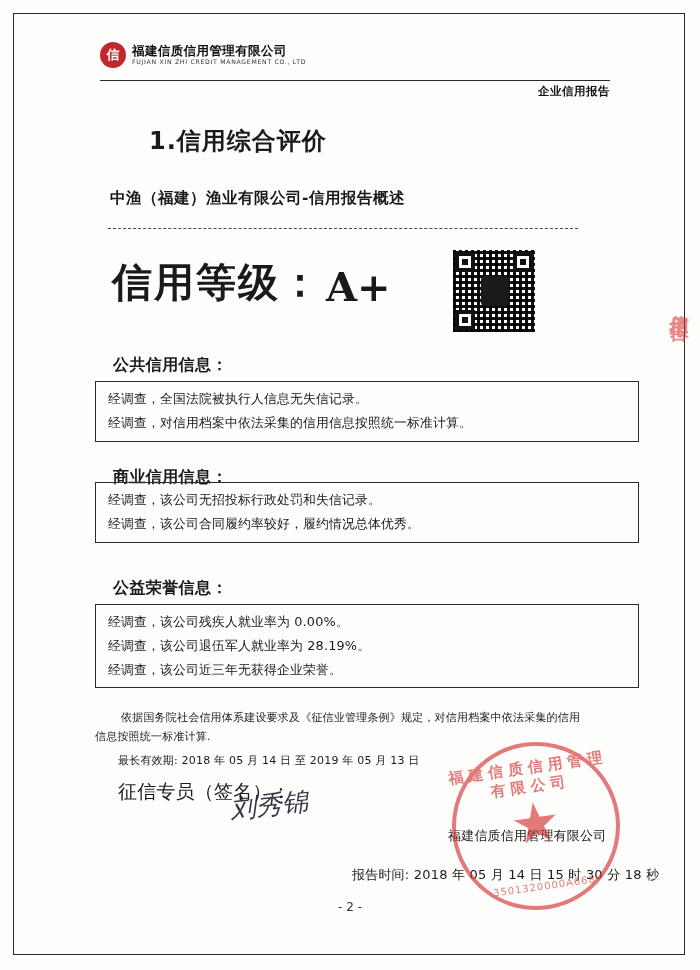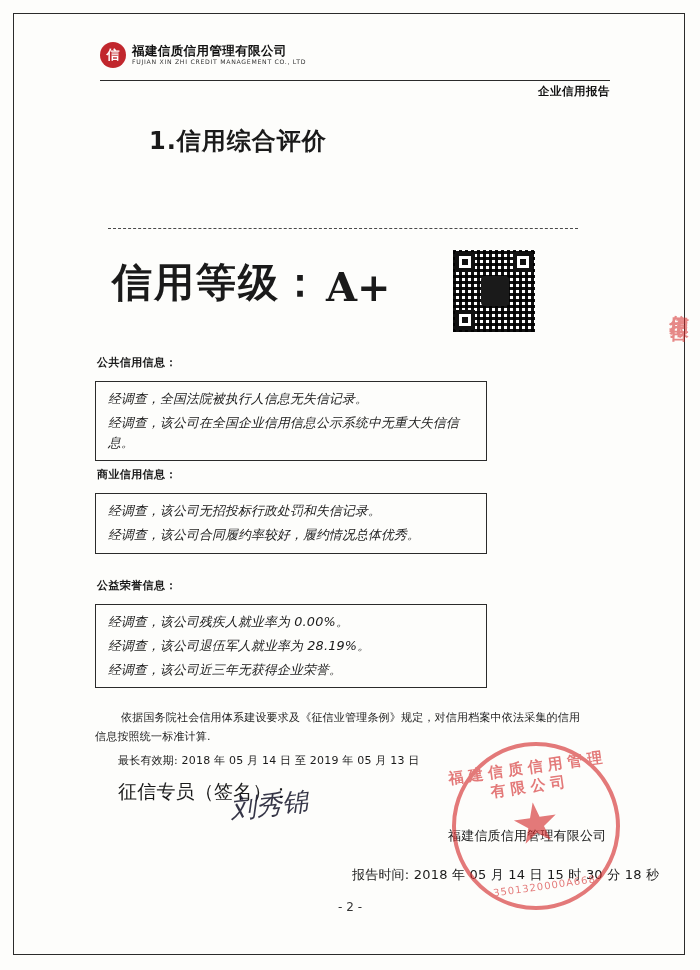--- a/index.html
+++ b/index.html
@@ -174,46 +174,45 @@
     content: "";
     position: absolute;
     left: 3px; top: 3px;
     width: 6px; height: 6px;
     background: #111;
   }
 
   
   .section-label {
     position: absolute;
-    left: 97px;
-    font-size: 11px;
+    left: 113px;
+    font-size: 16px;
     font-weight: 600;
     letter-spacing: 0.4px;
   }
   .info-box {
     position: absolute;
     left: 95px;
-    width: 392px;
+    width: 544px;
     border: 1px solid #2b2b2b;
     box-sizing: border-box;
     padding: 7px 3px 8px 12px;
-    font-style: italic;
   }
   .info-box p {
     margin: 0 0 4px 0;
     font-size: 12.8px;
     line-height: 1.55;
     letter-spacing: 0.2px;
   }
   .info-box p:last-child { margin-bottom: 0; }
 
   #sec1-label { top: 355px; }
   #sec1-box  { top: 381px; }
   #sec2-label { top: 467px; }
-  #sec2-box  { top: 493px; }
+  #sec2-box  { top: 482px; }
   #sec3-label { top: 578px; }
   #sec3-box  { top: 604px; }
 
   
   .statement {
     position: absolute;
     left: 95px;
     top: 708px;
     width: 493px;
     font-size: 11px;
@@ -341,36 +340,37 @@
       <div class="logo-text">
         <div class="logo-cn">福建信质信用管理有限公司</div>
         <div class="logo-en">FUJIAN XIN ZHI CREDIT MANAGEMENT CO., LTD</div>
       </div>
     </div>
     <div class="header-rule"></div>
     <div class="header-right">企业信用报告</div>
   </div>
 
   <div class="doc-title">1.信用综合评价</div>
+  <div class="sub-title">中渔（福建）渔业有限公司-信用报告概述</div>
   <div class="dashed-rule"></div>
 
   <div class="grade-line">
     <span class="grade-label">信用等级：</span>
     <span class="grade-value">A+</span>
   </div>
   <div class="qr">
     <div class="qr-finder tl"></div>
     <div class="qr-finder tr"></div>
     <div class="qr-finder bl"></div>
   </div>
 
   <div class="section-label" id="sec1-label">公共信用信息：</div>
   <div class="info-box" id="sec1-box">
     <p>经调查，全国法院被执行人信息无失信记录。</p>
-    <p>经调查，该公司在全国企业信用信息公示系统中无重大失信信息。</p>
+    <p>经调查，对信用档案中依法采集的信用信息按照统一标准计算。</p>
   </div>
 
   <div class="section-label" id="sec2-label">商业信用信息：</div>
   <div class="info-box" id="sec2-box">
     <p>经调查，该公司无招投标行政处罚和失信记录。</p>
     <p>经调查，该公司合同履约率较好，履约情况总体优秀。</p>
   </div>
 
   <div class="section-label" id="sec3-label">公益荣誉信息：</div>
   <div class="info-box" id="sec3-box">

